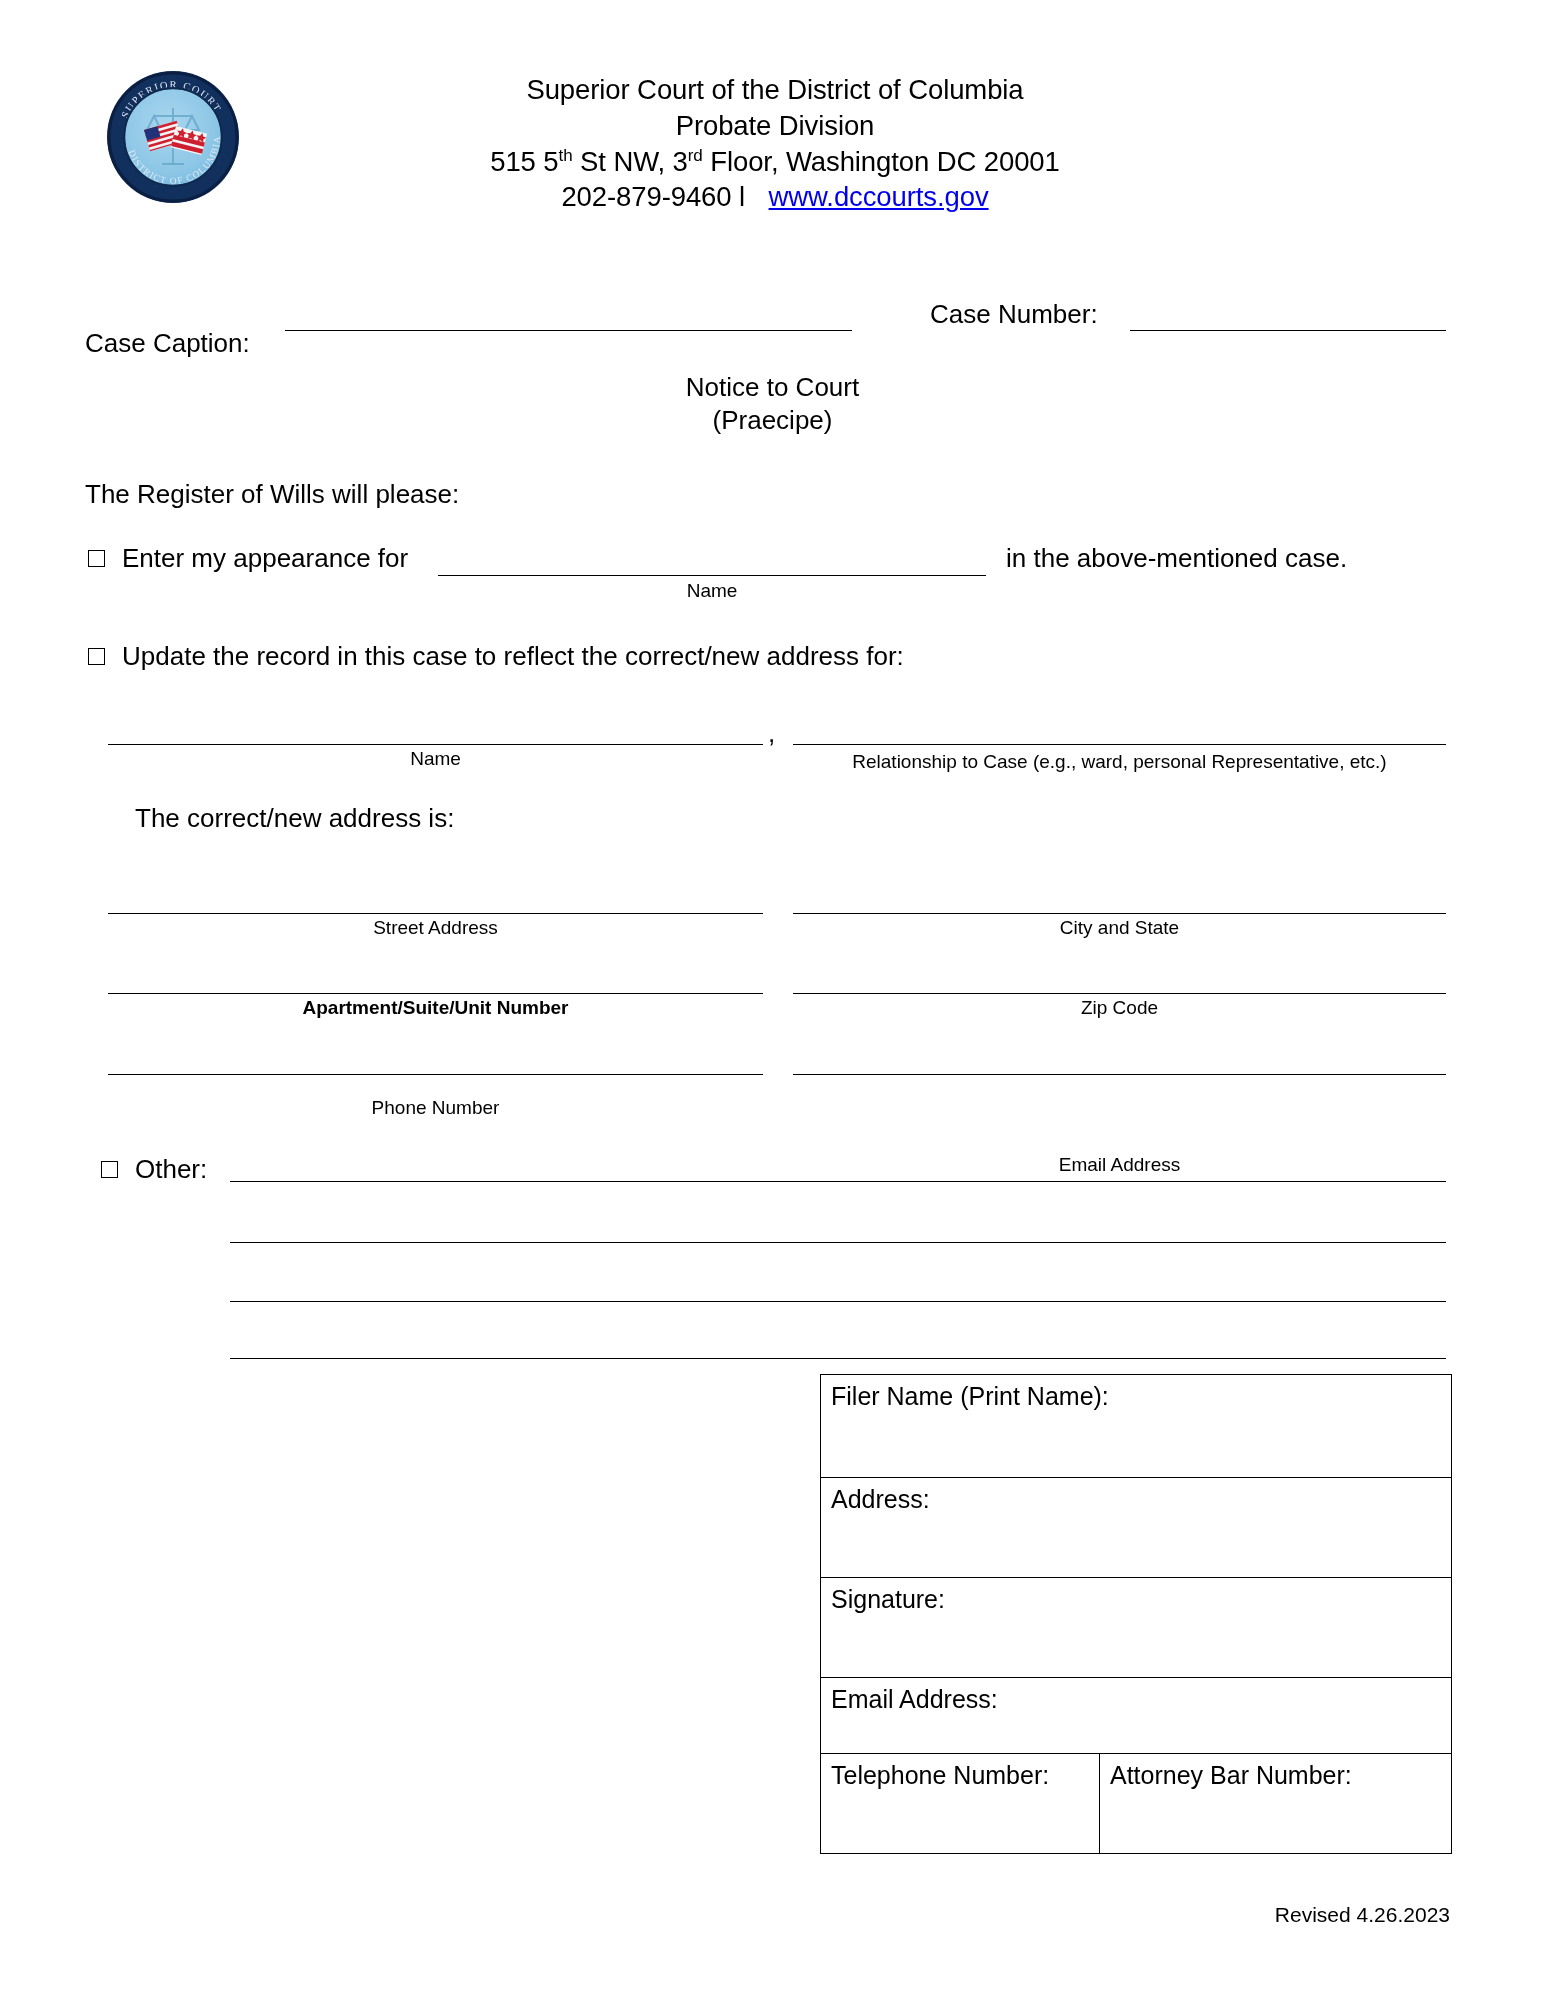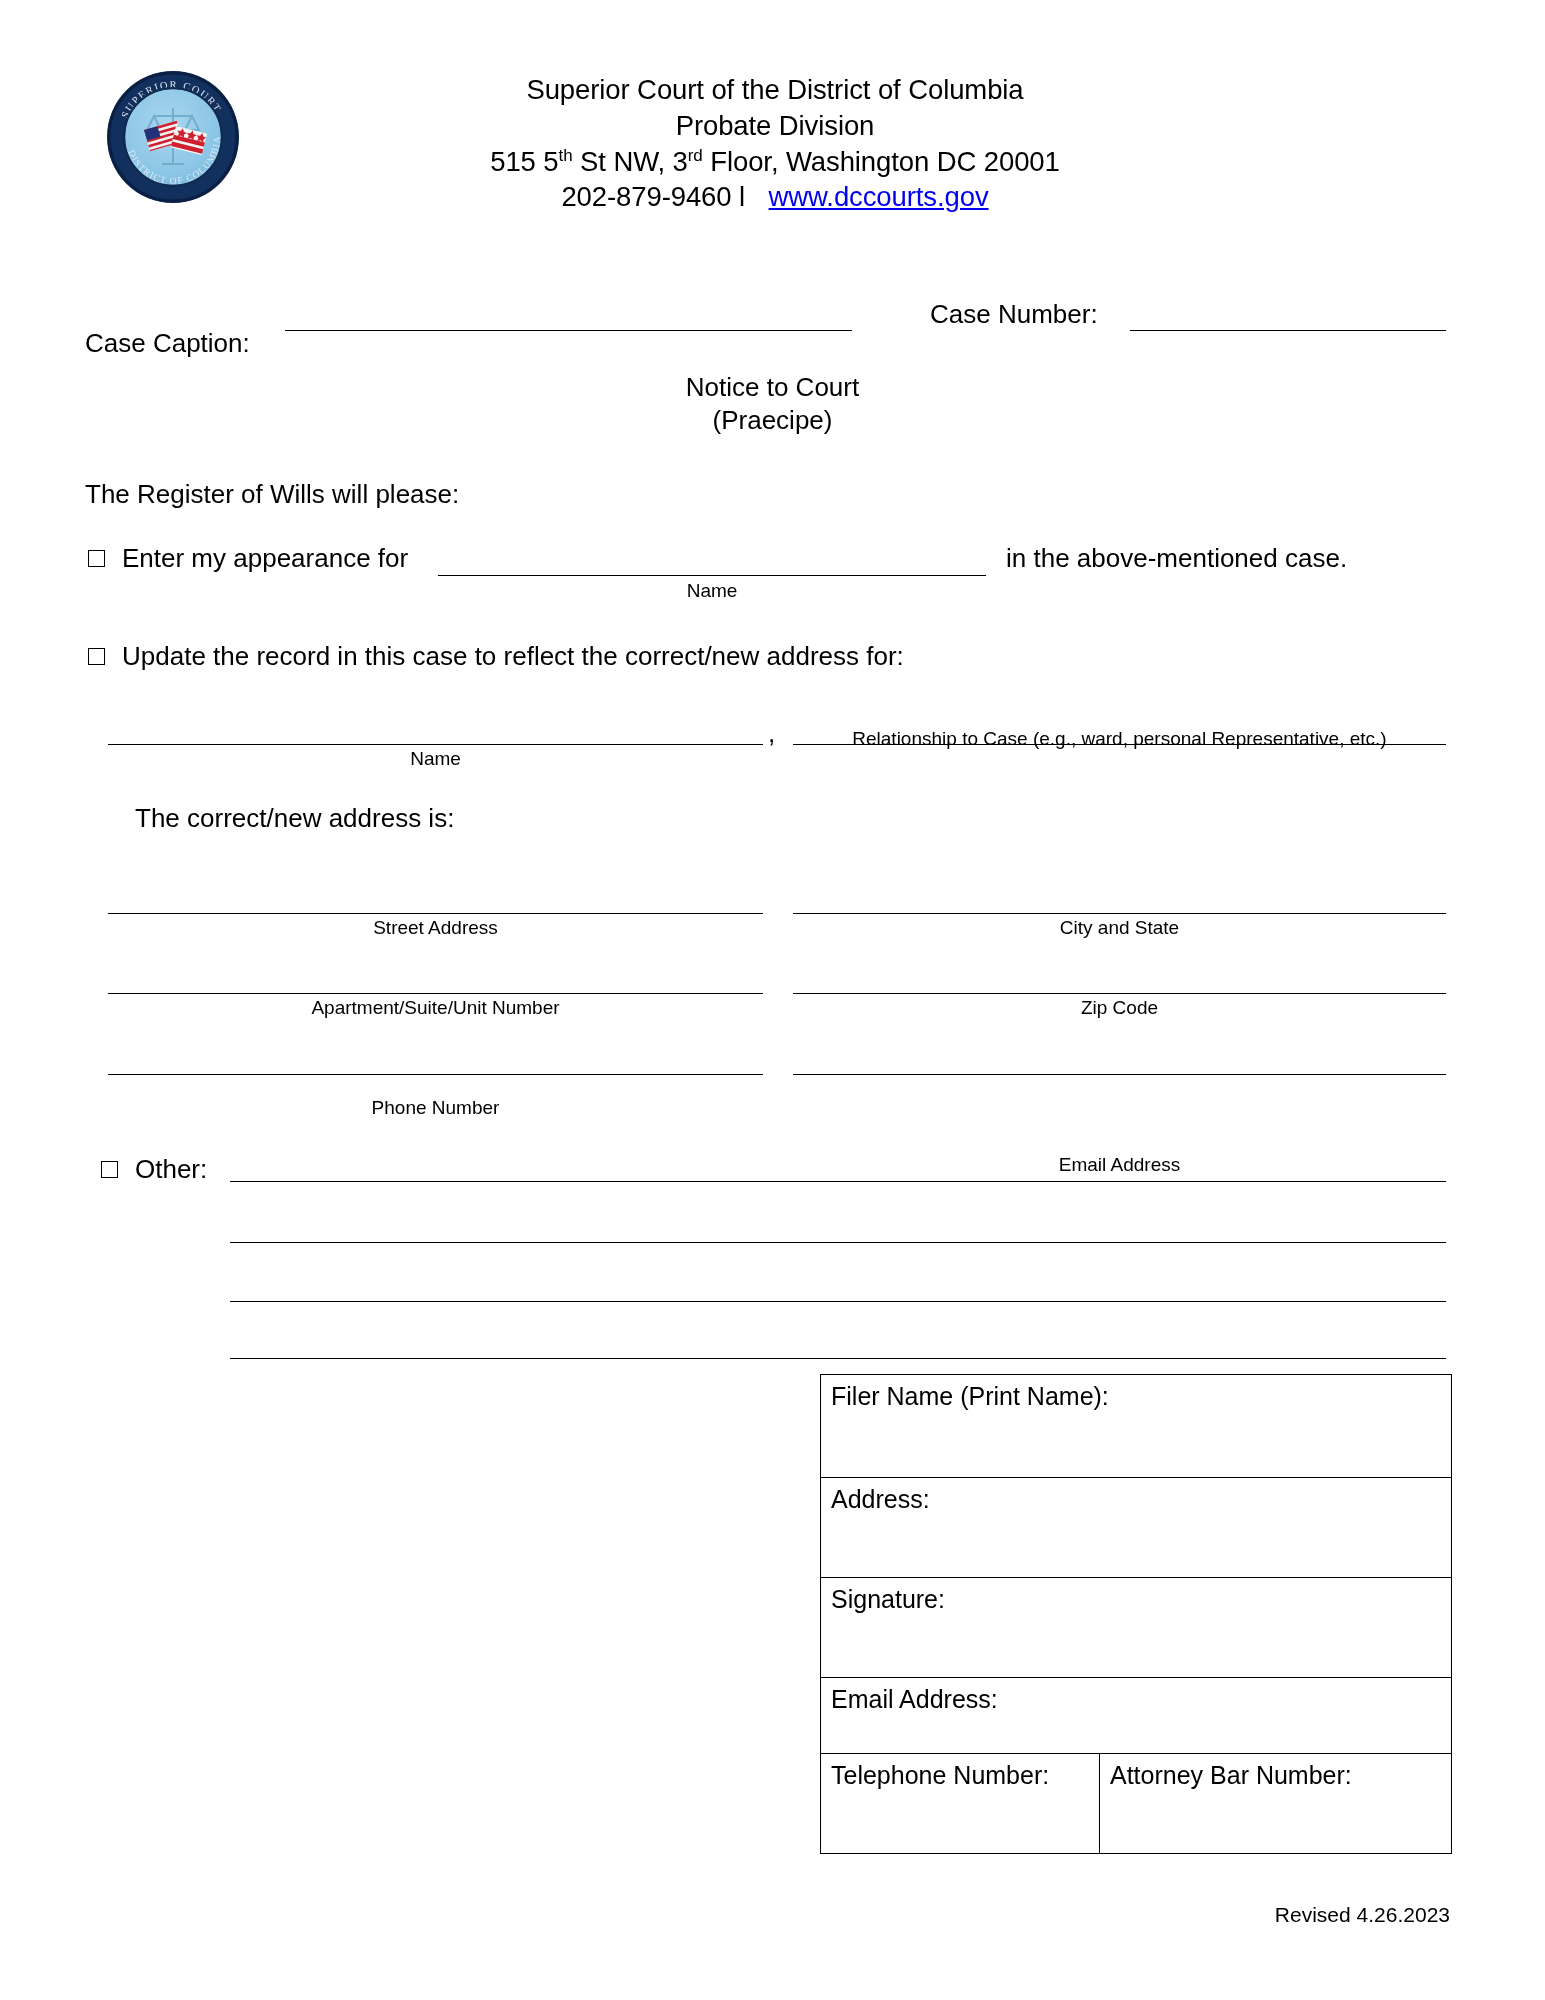--- a/index.html
+++ b/index.html
@@ -214,35 +214,35 @@
   <div class="abs-text fs-main" style="left:122px; top:641px;">Update the record in this case to reflect the correct/new address for:</div>
 
   <div class="rule" style="left:108px; top:744px; width:655px;"></div>
   <div class="abs-text fs-main" style="left:111px; top:714px; width:649px;"></div>
   <div class="cap-under" style="left:108px; top:748px; width:655px;">Name</div>
 
   <div class="abs-text fs-main" style="left:768px; top:718px;">,</div>
 
   <div class="rule" style="left:793px; top:744px; width:653px;"></div>
   <div class="abs-text fs-main" style="left:796px; top:714px; width:647px;"></div>
-  <div class="cap-under" style="left:793px; top:728px; width:653px;">Relationship to Case (e.g., ward, personal Representative, etc.)</div>
+  <div class="cap-under" style="left:793px; top:751px; width:653px;">Relationship to Case (e.g., ward, personal Representative, etc.)</div>
 
   <div class="abs-text fs-main" style="left:135px; top:803px;">The correct/new address is:</div>
 
   <div class="rule" style="left:108px; top:913px; width:655px;"></div>
   <div class="abs-text fs-main" style="left:111px; top:883px; width:649px;"></div>
   <div class="cap-under" style="left:108px; top:917px; width:655px;">Street Address</div>
 
   <div class="rule" style="left:793px; top:913px; width:653px;"></div>
   <div class="abs-text fs-main" style="left:796px; top:883px; width:647px;"></div>
   <div class="cap-under" style="left:793px; top:917px; width:653px;">City and State</div>
 
   <div class="rule" style="left:108px; top:993px; width:655px;"></div>
   <div class="abs-text fs-main" style="left:111px; top:963px; width:649px;"></div>
-  <div class="cap-under" style="left:108px; top:997px; width:655px;">Apartment/Suite/Unit Number</div>
+  <div class="cap-under" style="left:108px; top:997px; width:655px;font-weight:bold;">Apartment/Suite/Unit Number</div>
 
   <div class="rule" style="left:793px; top:993px; width:653px;"></div>
   <div class="abs-text fs-main" style="left:796px; top:963px; width:647px;"></div>
   <div class="cap-under" style="left:793px; top:997px; width:653px;">Zip Code</div>
 
   <div class="rule" style="left:108px; top:1074px; width:655px;"></div>
   <div class="abs-text fs-main" style="left:111px; top:1044px; width:649px;"></div>
   <div class="cap-under" style="left:108px; top:1078px; width:655px;margin-top:19px;">Phone Number</div>
 
   <div class="rule" style="left:793px; top:1074px; width:653px;"></div>

